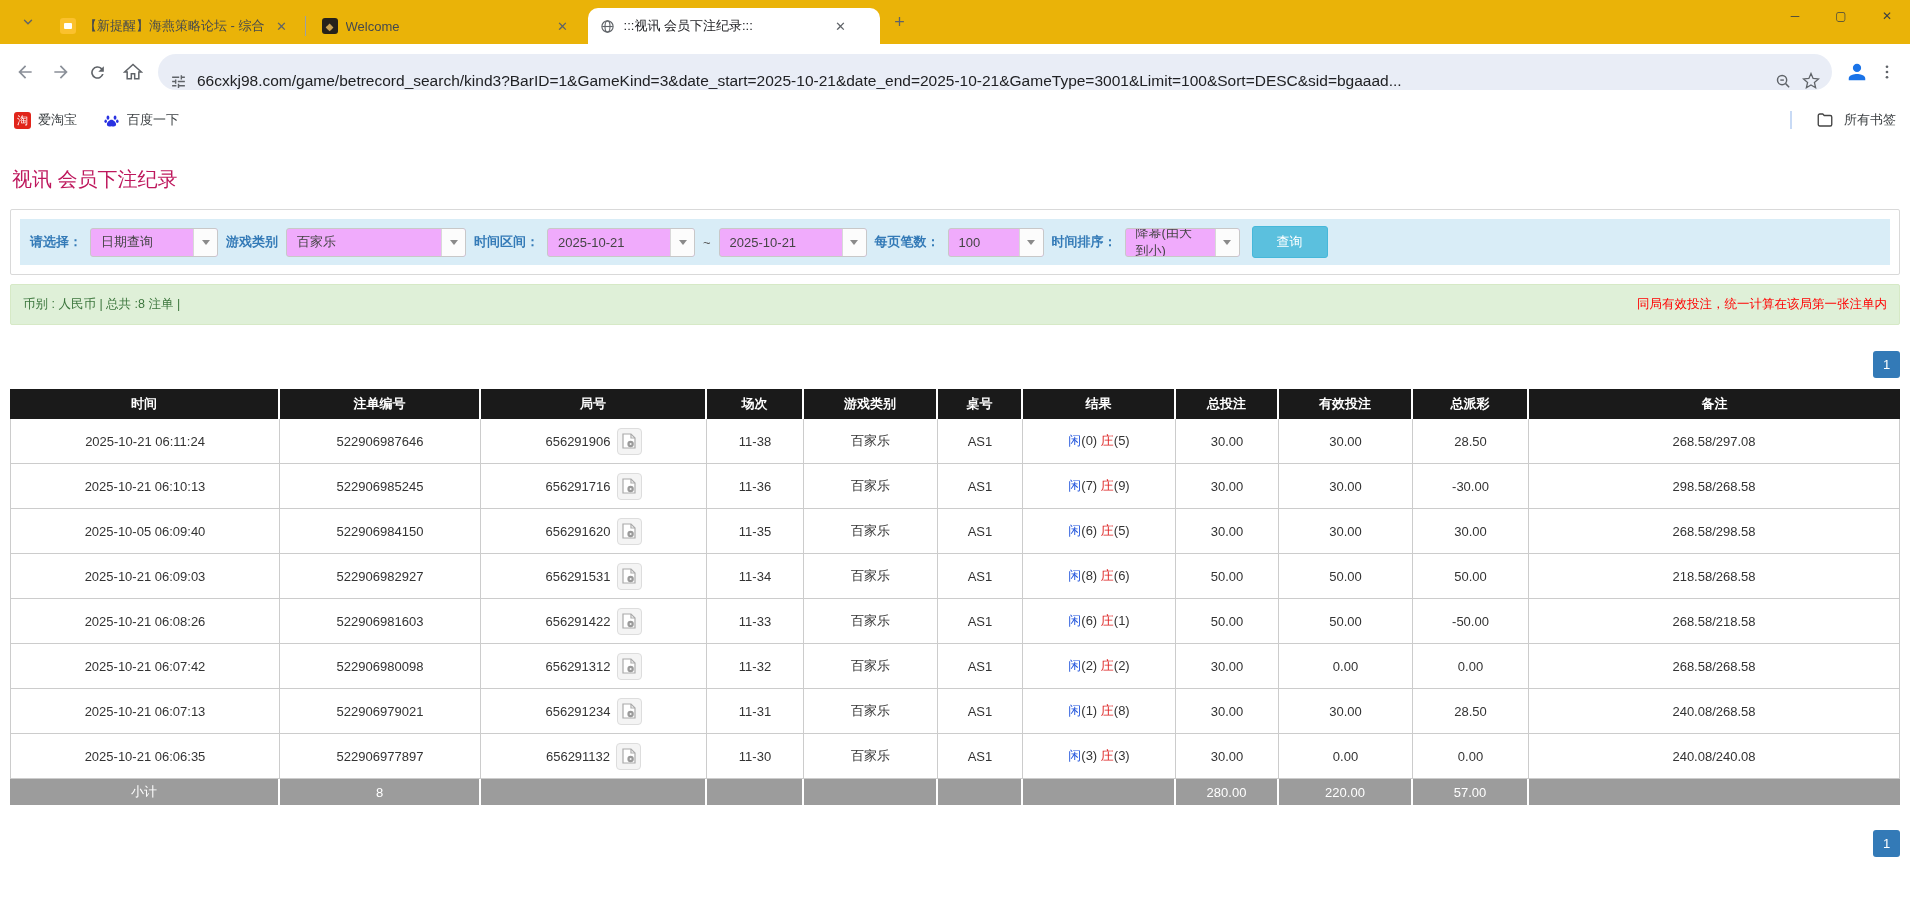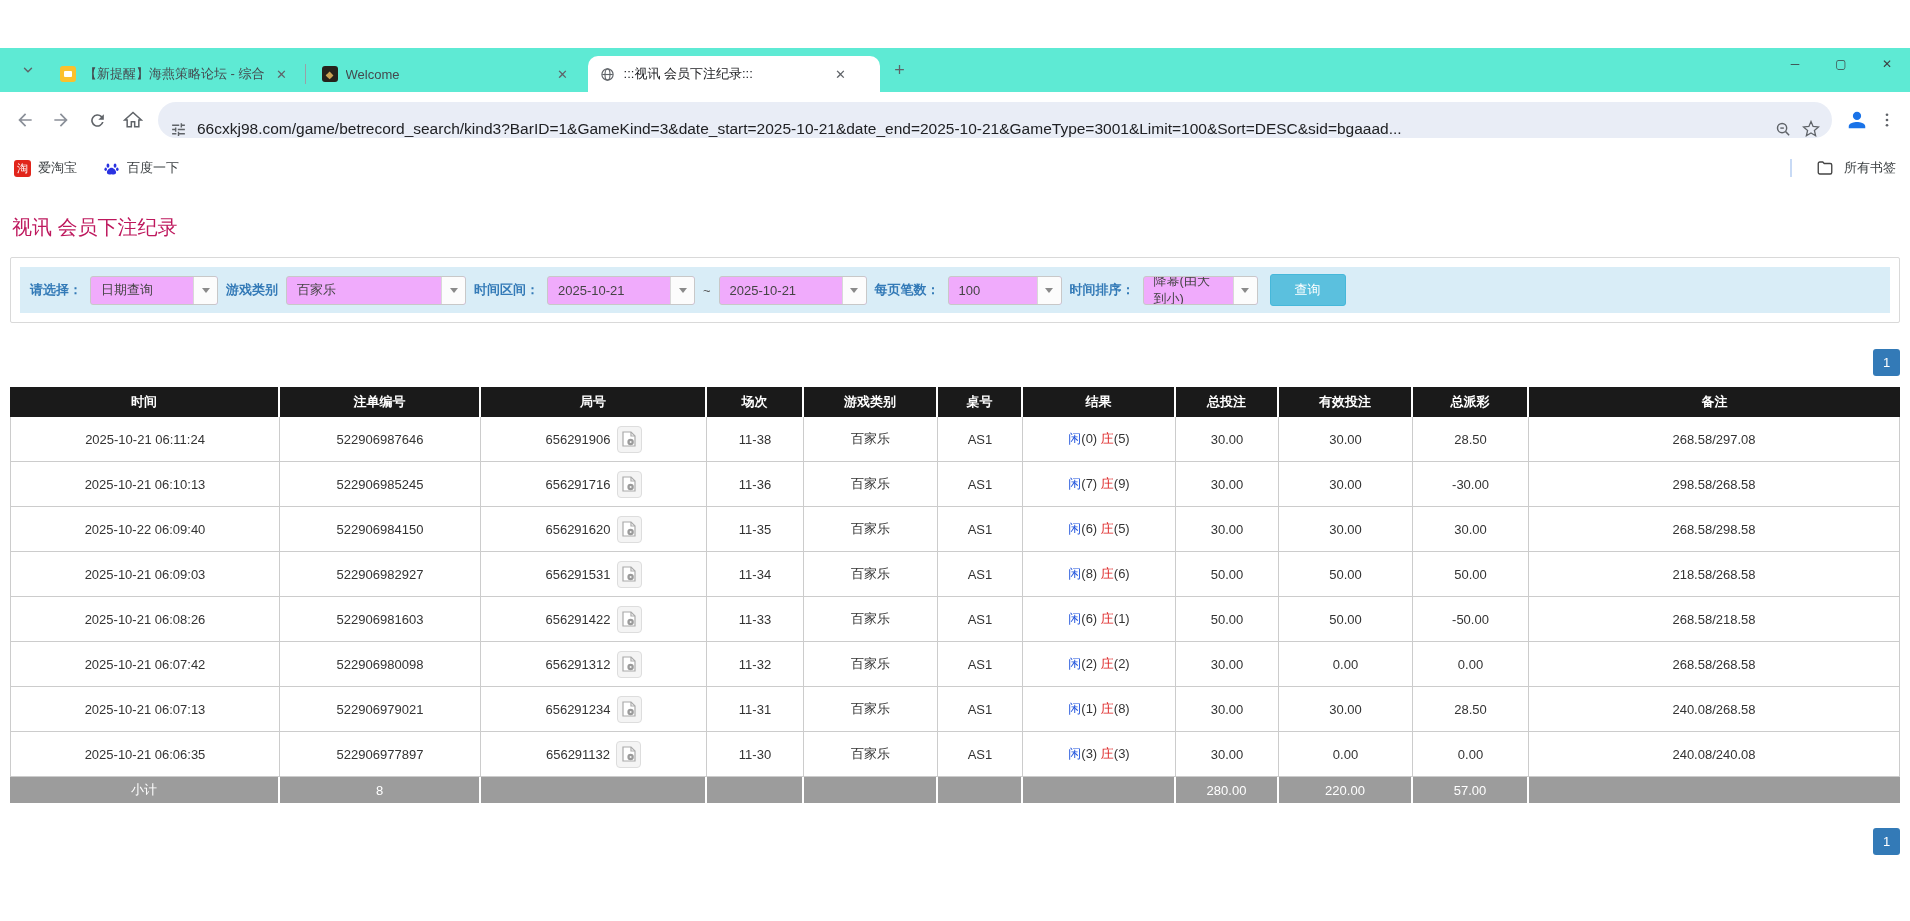--- a/index.html
+++ b/index.html
@@ -1,20 +1,20 @@
 <!DOCTYPE html>
 <html><head>
 <meta charset="utf-8">
 <style>
   * { margin:0; padding:0; box-sizing:border-box; }
   html,body { width:1910px; height:921px; overflow:hidden; background:#fff;
     font-family:"Liberation Sans","DejaVu Sans",sans-serif; }
 
   
-  .tabstrip { height:44px; background:#5eead4; display:flex; align-items:flex-end; padding:0 0 0 10px; position:relative;margin-top:48px; }
+  .tabstrip { height:44px; background:#eab308; display:flex; align-items:flex-end; padding:0 0 0 10px; position:relative; }
   .tab-search-btn { width:28px; height:28px; border:none; background:transparent; color:#5f6368; margin:0 6px 8px 4px; cursor:pointer; display:flex; align-items:center; justify-content:center; }
   .tab { height:36px; display:flex; align-items:center; gap:8px; padding:0 10px 0 12px; border-radius:10px 10px 0 0; max-width:300px; min-width:0; }
   .tab.inactive { color:#45494e; }
   .tab.active { background:#fff; color:#202124; }
   .tab .tab-title { font-size:13px; white-space:nowrap; overflow:hidden; max-width:200px; }
   .tab .tab-close { width:18px; height:18px; border-radius:50%; display:flex; align-items:center; justify-content:center; font-size:13px; color:#5f6368; cursor:pointer; flex:0 0 auto; }
   .tab-divider { width:1px; height:20px; background:#9aa0a6; margin:0 4px 8px; align-self:flex-end; }
   .favicon { width:16px; height:16px; flex:0 0 auto; border-radius:3px; display:flex; align-items:center; justify-content:center; }
   .fav-forum { background:#fbc12d; position:relative; }
   .fav-forum::after { content:""; position:absolute; left:4px; top:5px; width:8px; height:6px; background:#fff; border-radius:1px; }
@@ -226,37 +226,41 @@
           </span>
       </span>
       <span class="tilde">~</span>
       <span class="sel" style="width:148px">
         <span class="sel-text" style="flex:1">2025-10-21</span>
         <span class="sel-btn">
             <span class="caret"></span>
           </span>
       </span>
       <span class="flabel">每页笔数：</span>
-      <span class="sel" style="width:114px">
+      <span class="sel" style="width:96px">
         <span class="sel-text" style="flex:1">100</span>
         <span class="sel-btn">
             <span class="caret"></span>
           </span>
       </span>
       <span class="flabel">时间排序：</span>
       <span class="sel" style="width:115px">
         <span class="sel-text" style="flex:1">降幂(由大到小)</span>
         <span class="sel-btn">
             <span class="caret"></span>
           </span>
       </span>
       <button class="search-btn">查询</button>
     </div>
   </div>
 
+  <div class="summary-bar">
+    <span class="summary-left">币别 : 人民币 | 总共 :8 注单 |</span>
+    <span class="summary-right">同局有效投注，统一计算在该局第一张注单内</span>
+  </div>
 
   <div class="pagin-row">
     <span class="page-btn">1</span>
   </div>
 
   <table class="data">
     <colgroup>
       <col style="width:270px">
         <col style="width:201px">
         <col style="width:226px">
@@ -325,21 +329,21 @@
           <td>11-36</td>
           <td>百家乐</td>
           <td>AS1</td>
           <td><span class="res-p">闲</span><span class="res-v">(7) </span><span class="res-b">庄</span><span class="res-v">(9)</span></td>
           <td class="bet-blue">30.00</td>
           <td>30.00</td>
           <td class="neg">-30.00</td>
           <td>298.58/268.58</td>
         </tr>
         <tr>
-          <td>2025-10-22 06:09:40</td>
+          <td>2025-10-05 06:09:40</td>
           <td>522906984150</td>
           <td><span class="round-cell">
               <span>656291620</span>
   <span class="vid-btn">
     <svg width="14" height="16" viewBox="0 0 14 16">
       <path d="M1 1h8l4 4v10H1z" fill="#fff" stroke="#aaa" stroke-width="1.2"></path>
       <path d="M9 1v4h4" fill="none" stroke="#aaa" stroke-width="1.2"></path>
       <circle cx="8.6" cy="11" r="3.2" fill="#9a9a9a"></circle>
       <circle cx="8.6" cy="11" r="1" fill="#f4f4f4"></circle>
     </svg>

